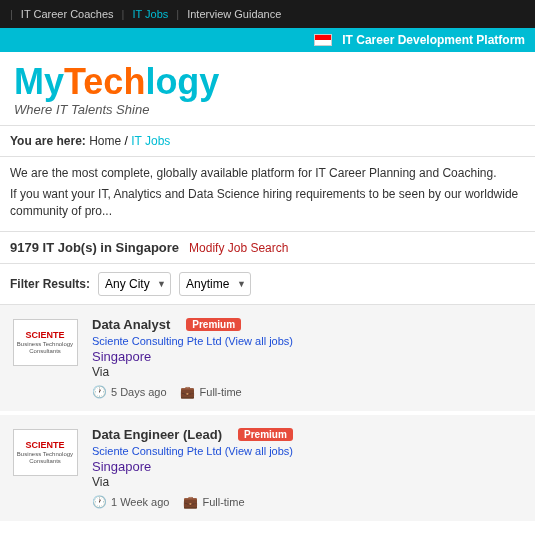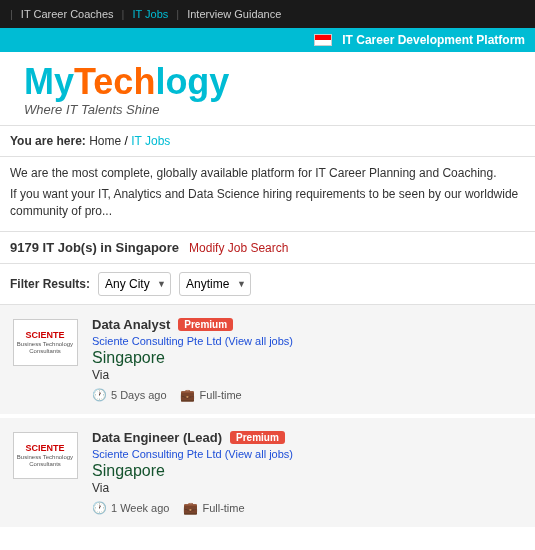--- a/index.html
+++ b/index.html
@@ -47,21 +47,21 @@
     .flag-top { background: red; height: 50%; width: 100%; }
     .flag-bottom { background: white; height: 50%; width: 100%; }
     .sg-banner span {
       color: #fff;
       font-size: 12px;
       font-weight: bold;
     }
 
     
     .logo-area {
-      padding: 12px 10px 8px 24px;
+      padding: 12px 10px 8px 14px;
       border-bottom: 1px solid #e0e0e0;
     }
     .logo-text {
       font-size: 36px;
       font-weight: bold;
       line-height: 1;
     }
     .logo-my { color: #00bcd4; }
     .logo-tech { color: #ff6600; }
     .logo-logy { color: #00bcd4; }
@@ -172,21 +172,21 @@
     .sciente-sub {
       font-size: 6px;
       color: #555;
       text-align: center;
       line-height: 1.2;
     }
     .job-details { flex: 1; }
     .job-title-line {
       display: flex;
       align-items: center;
-      gap: 8px;
+      gap: 16px;
       margin-bottom: 3px;
     }
     .job-title {
       font-size: 13px;
       font-weight: bold;
       color: #333;
     }
     .premium-badge {
       background: #e74c3c;
       color: #fff;
@@ -196,22 +196,22 @@
       border-radius: 3px;
     }
     .company-link {
       color: #1d4ed8;
       font-size: 11px;
       text-decoration: none;
       display: block;
       margin-bottom: 2px;
     }
     .job-location {
-      font-size: 16px;
-      color: #14532d;
+      font-size: 13px;
+      color: #4c1d95;
       margin-bottom: 1px;
     }
     .job-via {
       font-size: 12px;
       color: #333;
       margin-bottom: 6px;
     }
     .job-meta {
       display: flex;
       align-items: center;

